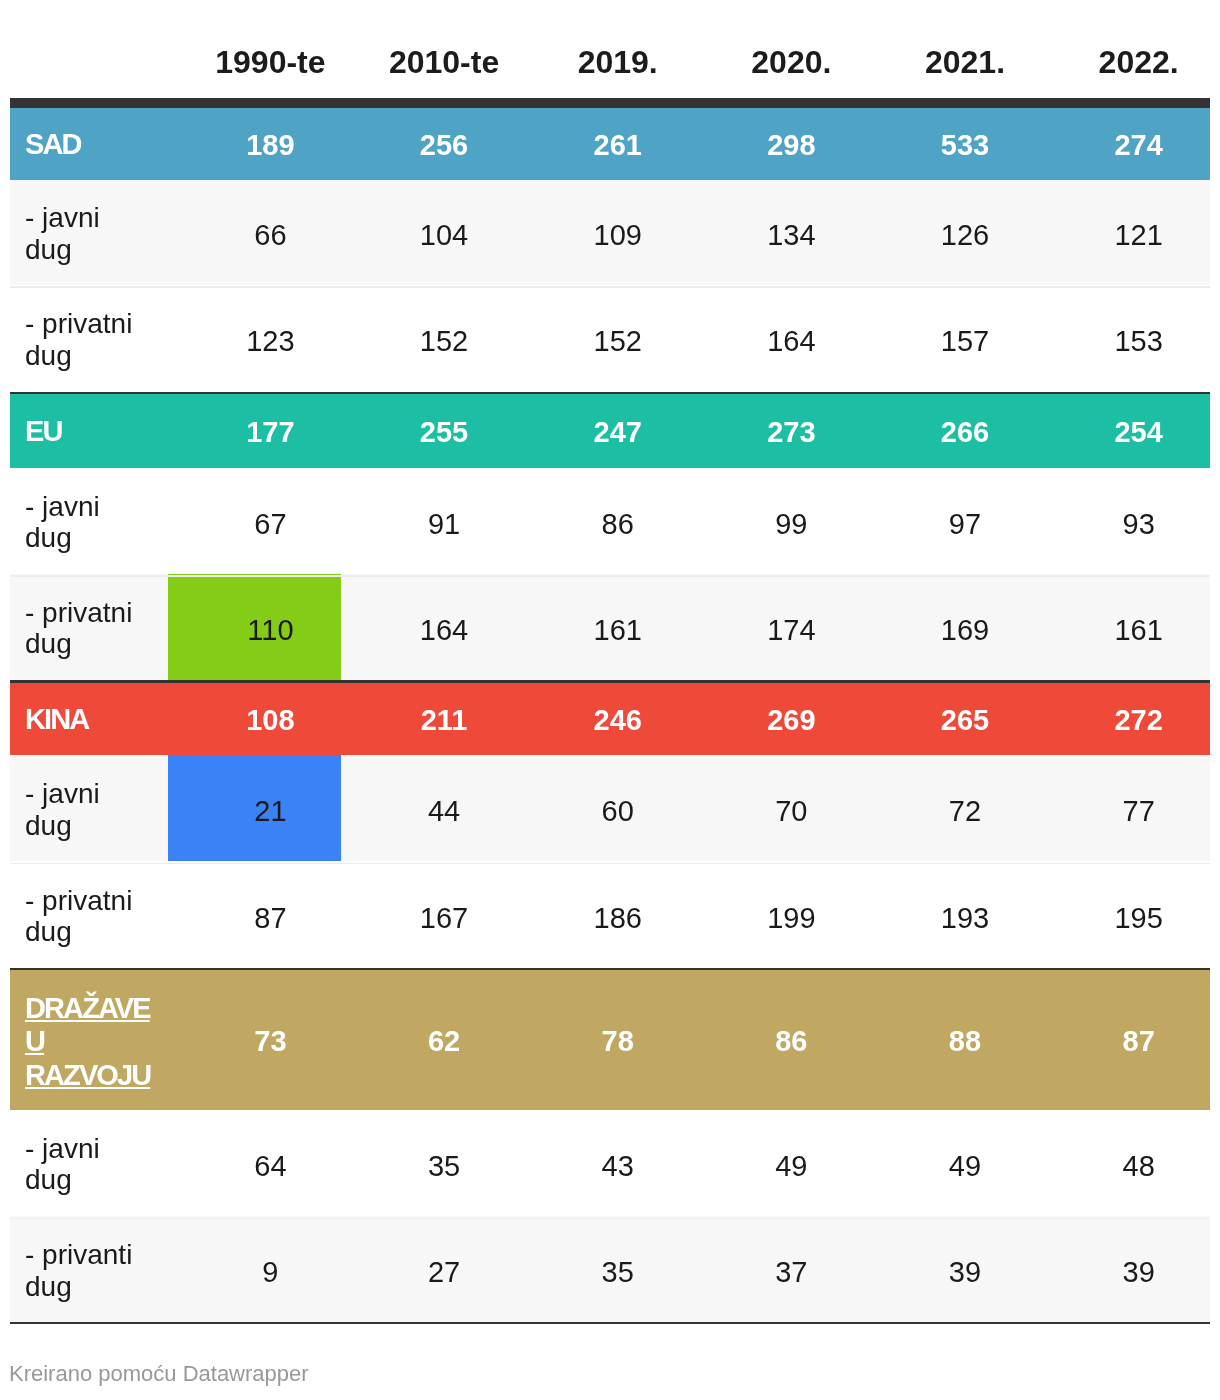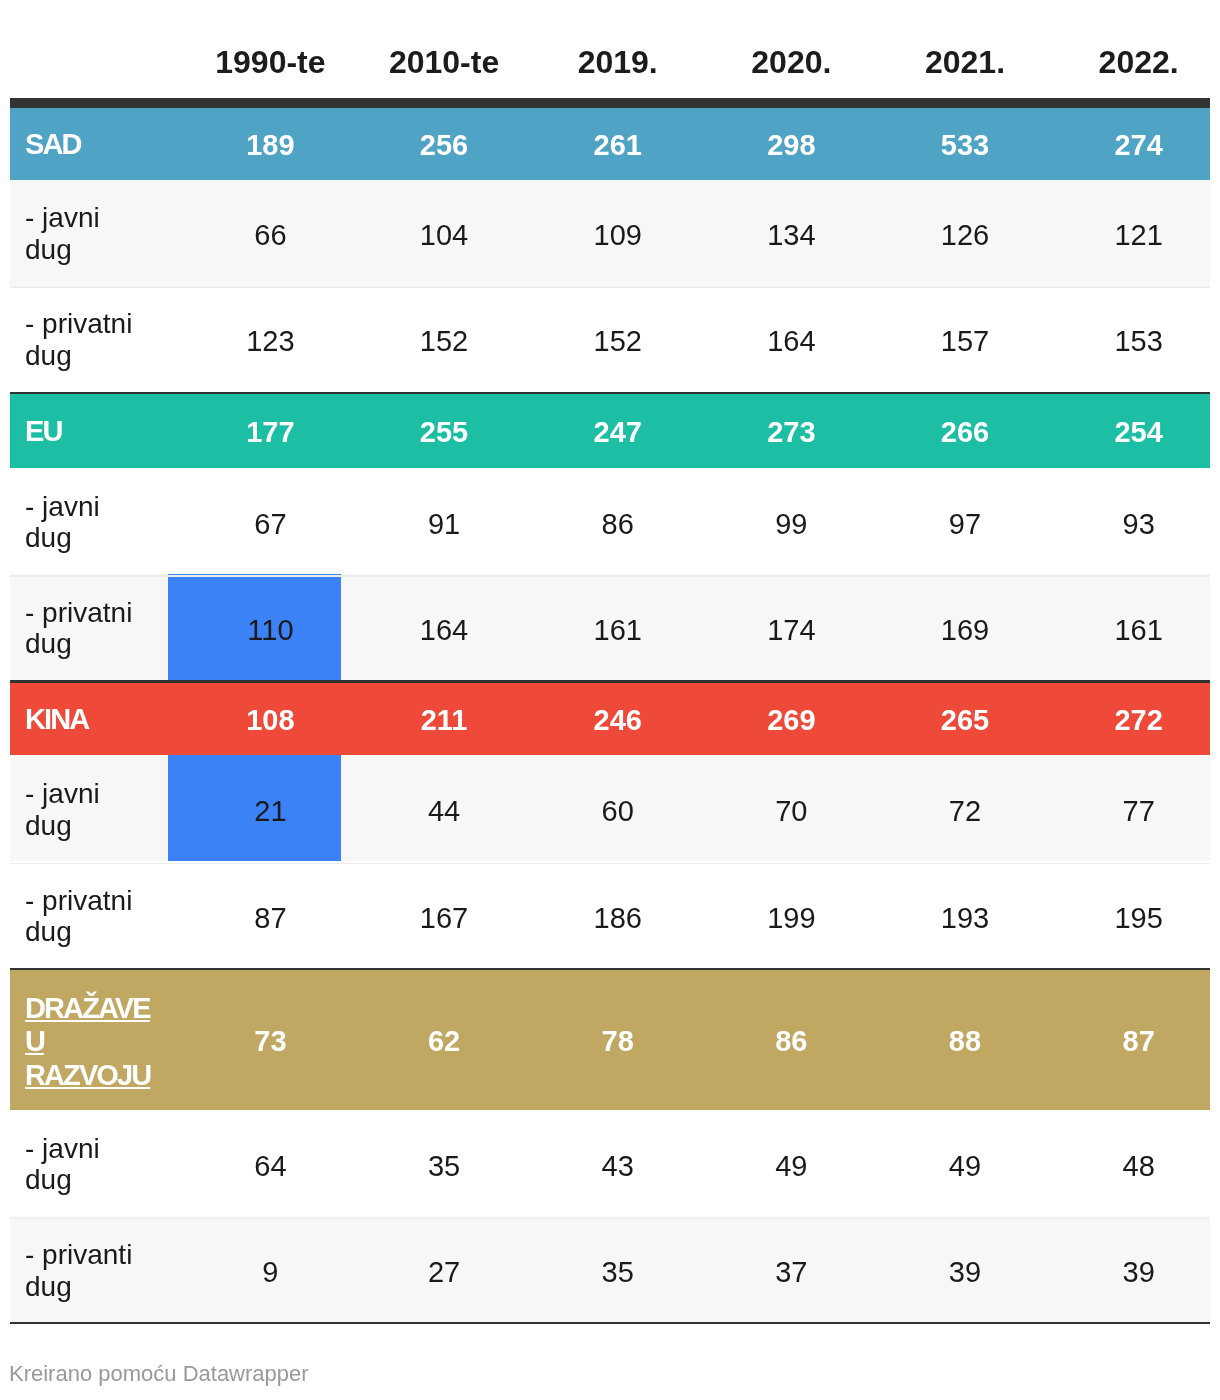--- a/index.html
+++ b/index.html
@@ -96,21 +96,21 @@
           <td class="lab" style="height:106.40px;background:#ffffff">- javni dug</td>
           <td class="val" style="background:#ffffff">67</td>
           <td class="val" style="background:#ffffff">91</td>
           <td class="val" style="background:#ffffff">86</td>
           <td class="val" style="background:#ffffff">99</td>
           <td class="val" style="background:#ffffff">97</td>
           <td class="val" style="background:#ffffff">93</td>
         </tr>
       <tr class="detail">
           <td class="lab" style="height:106.00px;background:#f7f7f7">- privatni dug</td>
-          <td class="val" style="background:#3b82f6">110</td>
+          <td class="val" style="background:#84cc16">110</td>
           <td class="val" style="background:#f7f7f7">164</td>
           <td class="val" style="background:#f7f7f7">161</td>
           <td class="val" style="background:#f7f7f7">174</td>
           <td class="val" style="background:#f7f7f7">169</td>
           <td class="val" style="background:#f7f7f7">161</td>
         </tr>
       <tr class="spacer">
           <td colspan="7" style="height:2.60px"></td>
         </tr>
       <tr class="group">

